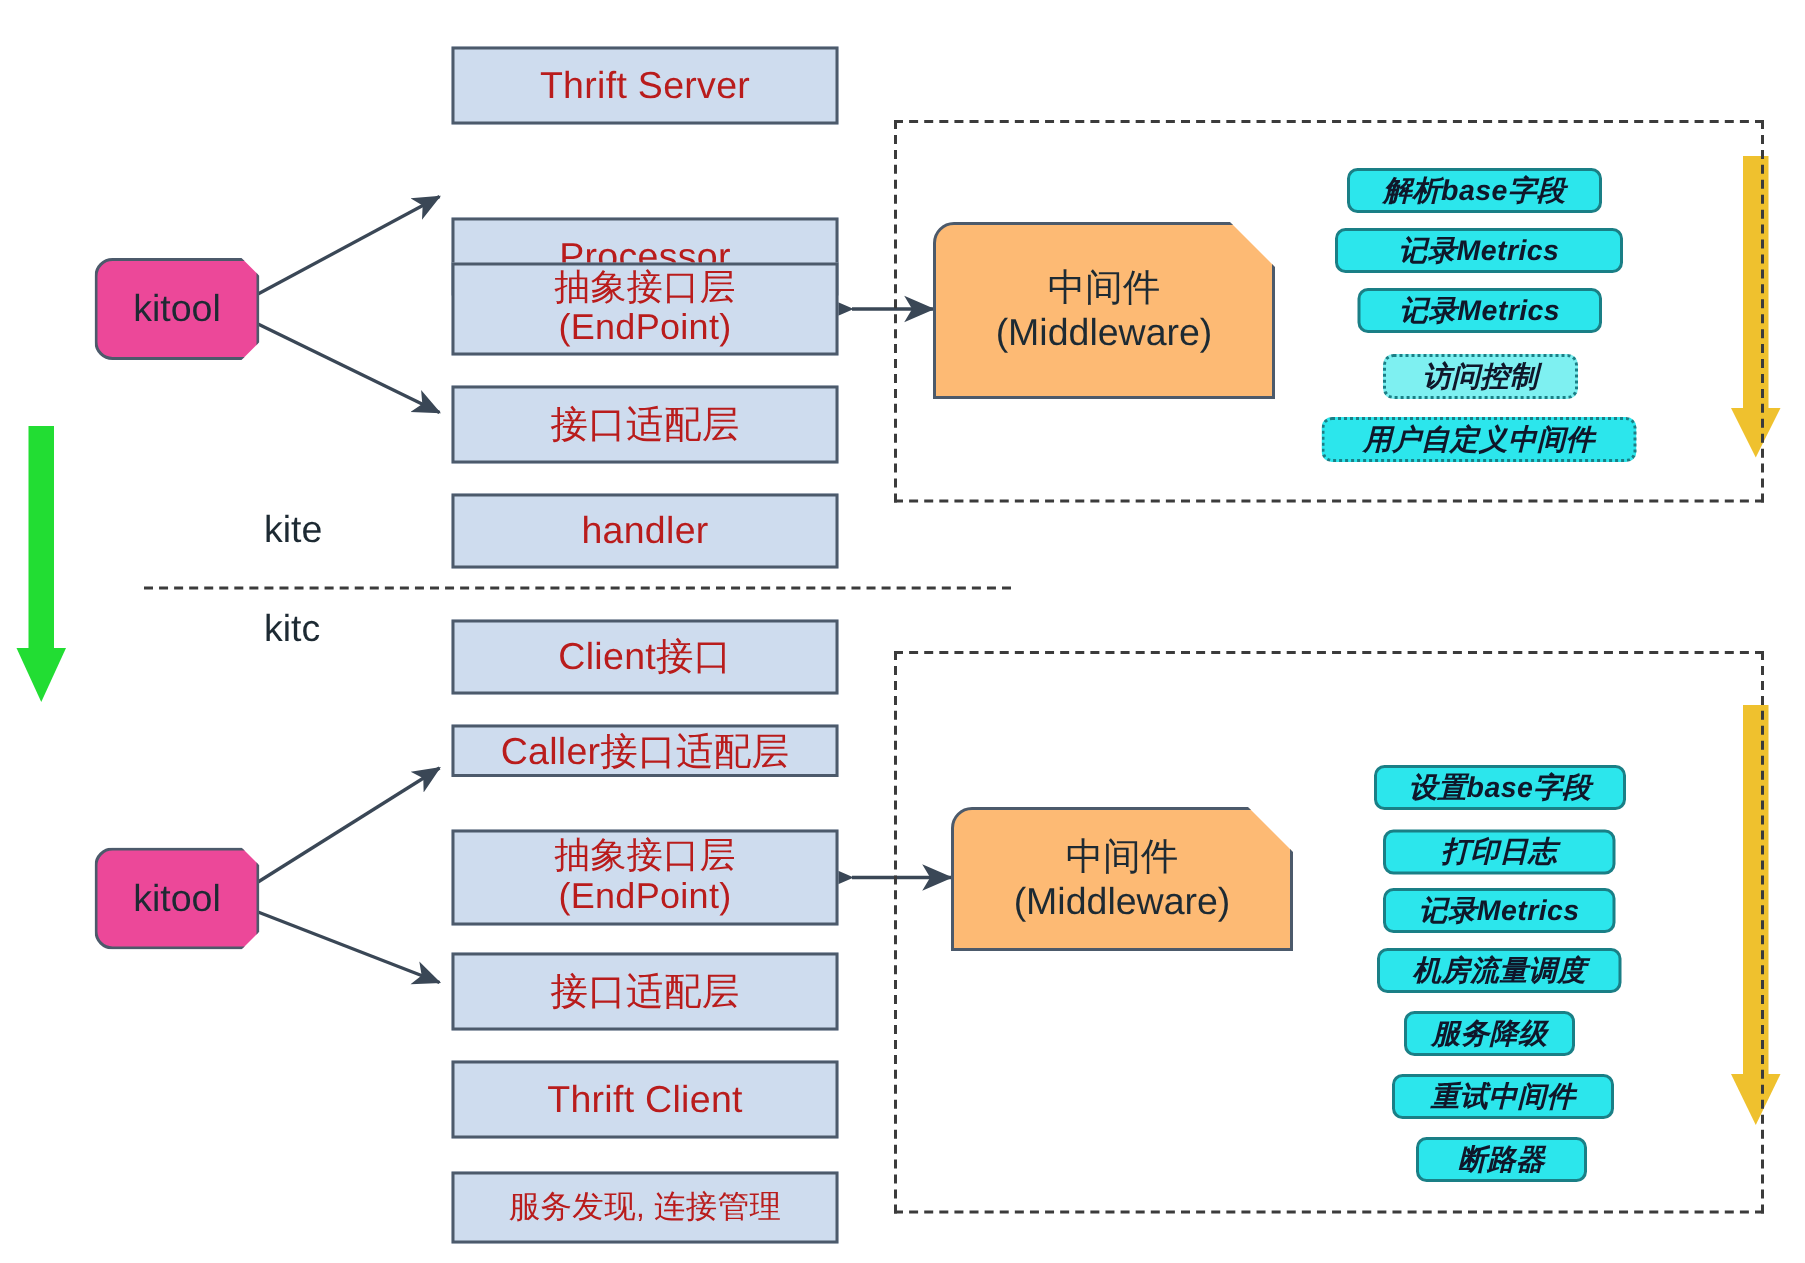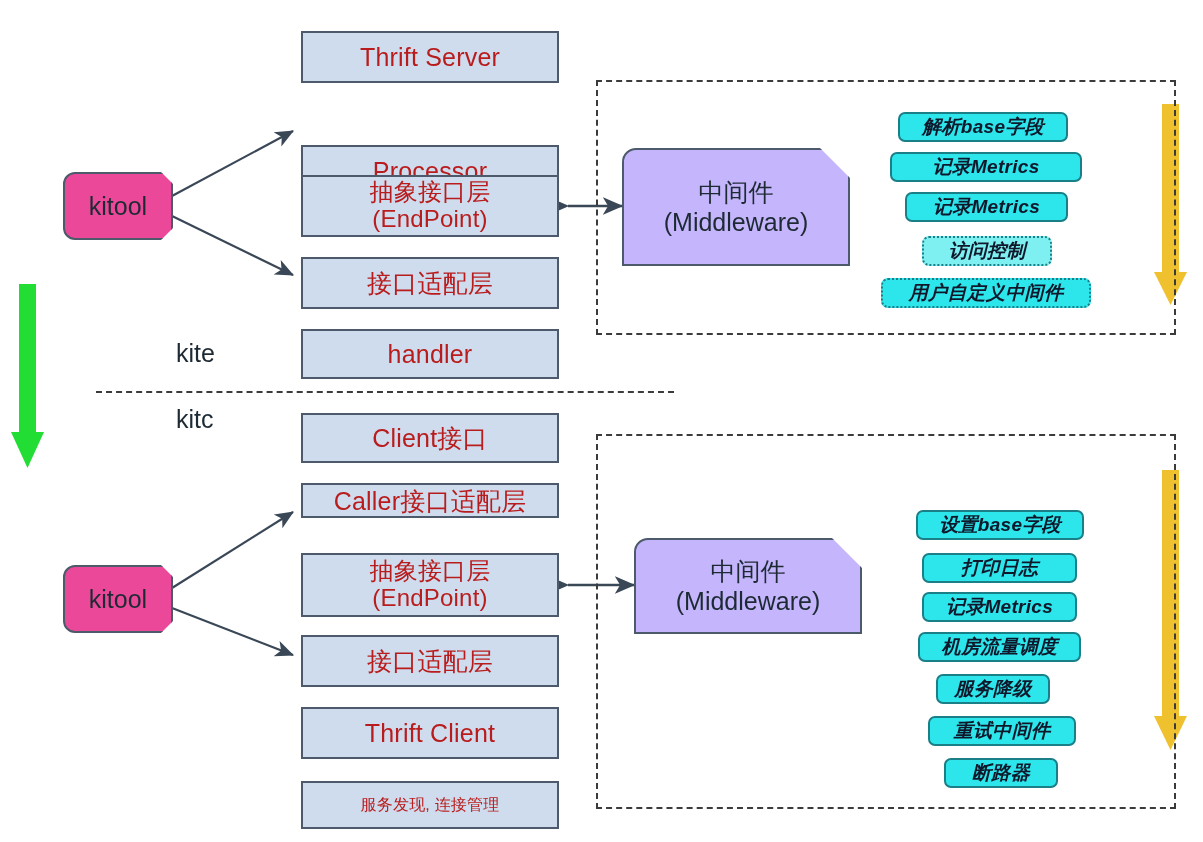--- a/index.html
+++ b/index.html
@@ -28,42 +28,42 @@
     align-items: center;
     justify-content: center;
     text-align: center;
     color: #b91c1c;
     font-size: 25px;
     line-height: 1.12;
     letter-spacing: .2px;
     white-space: pre-line;
   }
   .layer-box.two-line { font-size: 24px; }
-  .layer-box.small { font-size: 16px; }
+  .layer-box.small { font-size: 21px; }
 
   
   .kitool {
     position: absolute;
     background: #ec4899;
     border: 2px solid #4c5a6b;
     box-sizing: border-box;
     border-radius: 12px 0 0 12px;
     display: flex;
     align-items: center;
     justify-content: center;
     font-size: 25px;
     color: #1d2a33;
     clip-path: polygon(0 0, calc(100% - 12px) 0, 100% 12px, 100% calc(100% - 12px),
                        calc(100% - 12px) 100%, 0 100%);
   }
 
   
   .middleware {
     position: absolute;
-    background: #c4b5fd;
+    background: #fdba74;
     border: 2px solid #4c5a6b;
     box-sizing: border-box;
     border-radius: 14px 0 0 0;
     display: flex;
     align-items: center;
     justify-content: center;
     text-align: center;
     font-size: 25px;
     line-height: 1.2;
     color: #1d2a33;

